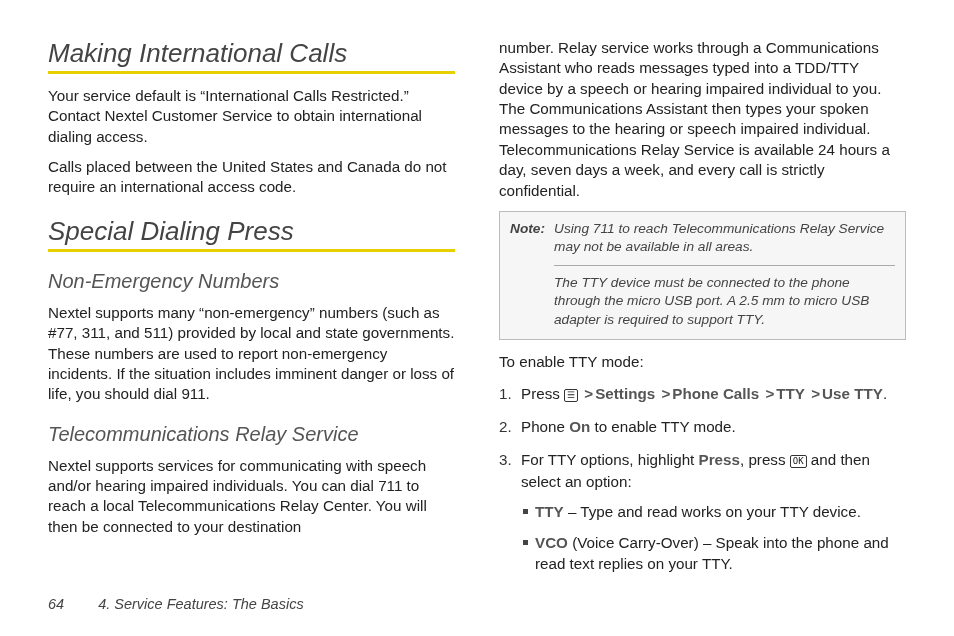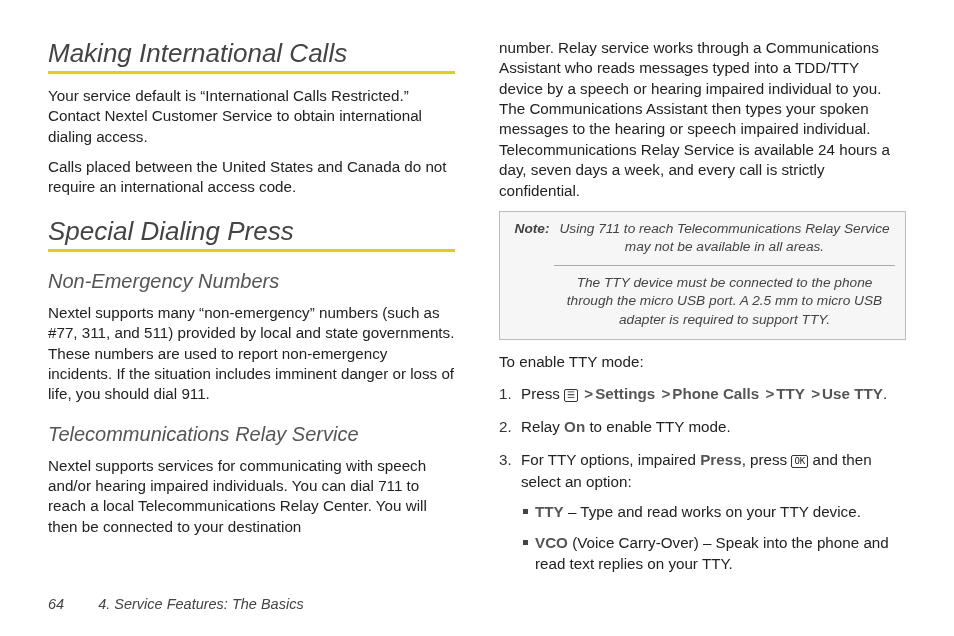--- a/index.html
+++ b/index.html
@@ -42,21 +42,20 @@
     font-size: 15.2px;
     line-height: 1.34;
     color: #222;
     margin-bottom: 10px;
   }
   .note-box {
     border: 1px solid #bbb;
     background: #f6f6f6;
     padding: 8px 10px 10px 10px;
     margin: 6px 0 12px 0;
-    text-align: center;
   }
   .note-row {
     display: flex;
     font-size: 13.7px;
     font-style: italic;
     color: #444;
     line-height: 1.35;
   }
   .note-label { font-weight: bold; flex: 0 0 44px; }
   .note-divider {
@@ -159,24 +158,24 @@
 
     <ol class="steps">
       <li>
         <span>Press </span><span class="keyicon">☰</span>
         <span class="chev">&gt;</span><b class="ui">Settings</b>
         <span class="chev">&gt;</span><b class="ui">Phone Calls</b>
         <span class="chev">&gt;</span><b class="ui">TTY</b>
         <span class="chev">&gt;</span><b class="ui">Use TTY</b>.
       </li>
       <li>
-        <span>Relay </span><b class="ui">On</b><span> to enable TTY mode.</span>
+        <span>Phone </span><b class="ui">On</b><span> to enable TTY mode.</span>
       </li>
       <li>
-        <span>For TTY options, impaired </span><b class="ui">Press</b><span>, press </span><span class="keyicon">OK</span><span> and then select an option:</span>
+        <span>For TTY options, highlight </span><b class="ui">Press</b><span>, press </span><span class="keyicon">OK</span><span> and then select an option:</span>
         <ul class="sub">
           <li><b class="ui">TTY</b><span> – Type and read works on your TTY device.</span></li>
           <li><b class="ui">VCO</b><span> (Voice Carry-Over) – Speak into the phone and read text replies on your TTY.</span></li>
         </ul>
       </li>
     </ol>
   </div>
 </div>
 
 <div class="footer">

